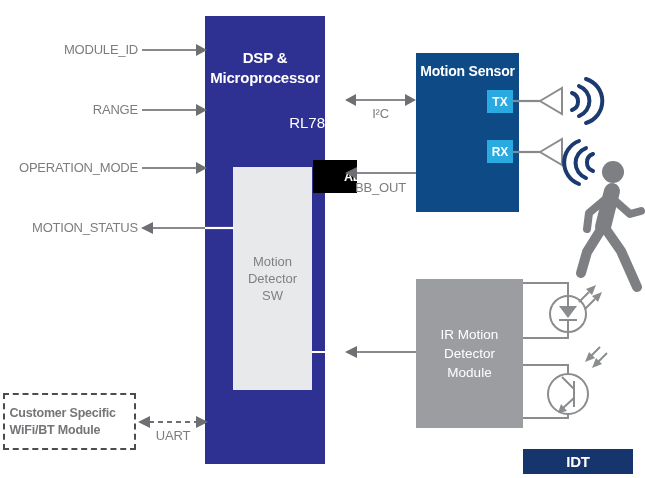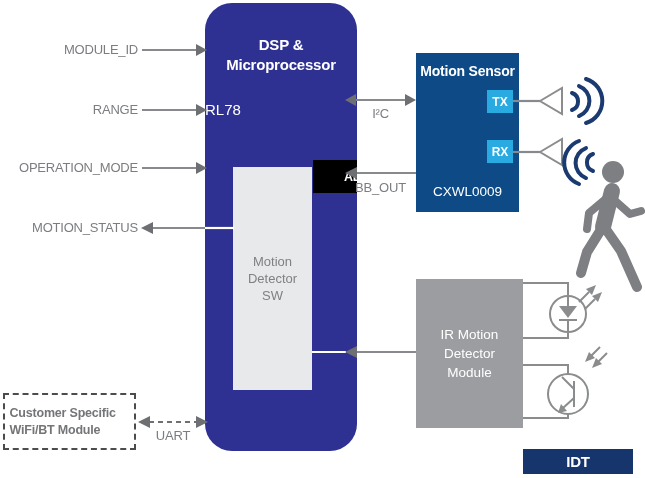--- a/index.html
+++ b/index.html
@@ -6,25 +6,25 @@
   .stage{
     position:relative;width:645px;height:478px;background:#fff;overflow:hidden;
     font-family:"Liberation Sans", sans-serif;
   }
   .stage *{box-sizing:border-box;}
   
   .sig{position:absolute;left:0;width:138px;height:18px;line-height:18px;
        text-align:right;font-size:13px;letter-spacing:-0.2px;
        color:var(--label-gray,#7b7d80);white-space:nowrap;}
   
-  .dsp{position:absolute;left:205px;top:3px;width:152px;height:448px;
-       background:var(--dsp-blue,#2e3192);border-radius:27px;}
+  .dsp{position:absolute;left:205px;top:16px;width:120px;height:448px;
+       background:var(--dsp-blue,#2e3192);}
   .dsp-title{position:absolute;top:32px;left:0;right:0;text-align:center;
        color:#fff;font-weight:bold;font-size:15px;line-height:20px;letter-spacing:-0.2px;}
-  .dsp-chip{position:absolute;top:98px;left:0;right:0;text-align:left;
+  .dsp-chip{position:absolute;top:98px;left:0;right:0;text-align:right;
        color:#fff;font-size:15px;}
   .swbox{position:absolute;left:233px;top:150px;width:79px;height:223px;
        background:var(--sw-gray,#e8e9ea);display:flex;align-items:center;justify-content:center;margin-top:17px;}
   .swtxt{width:70px;text-align:center;font-size:13px;line-height:17px;color:#808184;}
   .adc{position:absolute;left:313px;top:160px;width:32px;height:33px;
        background:var(--adc-black,#000);color:#fff;font-weight:bold;font-size:12.5px;
        display:flex;align-items:center;justify-content:center;letter-spacing:-0.3px;padding-left:44px;}
   
   .sensor{position:absolute;left:416px;top:53px;width:103px;height:159px;
        background:var(--sensor-navy,#0d4a86);}
@@ -82,21 +82,20 @@
   </div>
   <div class="swbox">
     <div class="swtxt">Motion Detector SW</div>
   </div>
   <div class="adc">ADC</div>
 
   <div class="sensor">
     <div class="sensor-title">Motion Sensor</div>
     <div class="txrx tx">TX</div>
     <div class="txrx rx">RX</div>
-    <div class="part">CXWL0009</div>
   </div>
 
   <div class="ir">
     <div class="irtxt">IR Motion Detector Module</div>
   </div>
 
   <div class="cust">
     <div class="custtxt">Customer Specific WiFi/BT Module</div>
   </div>
 

